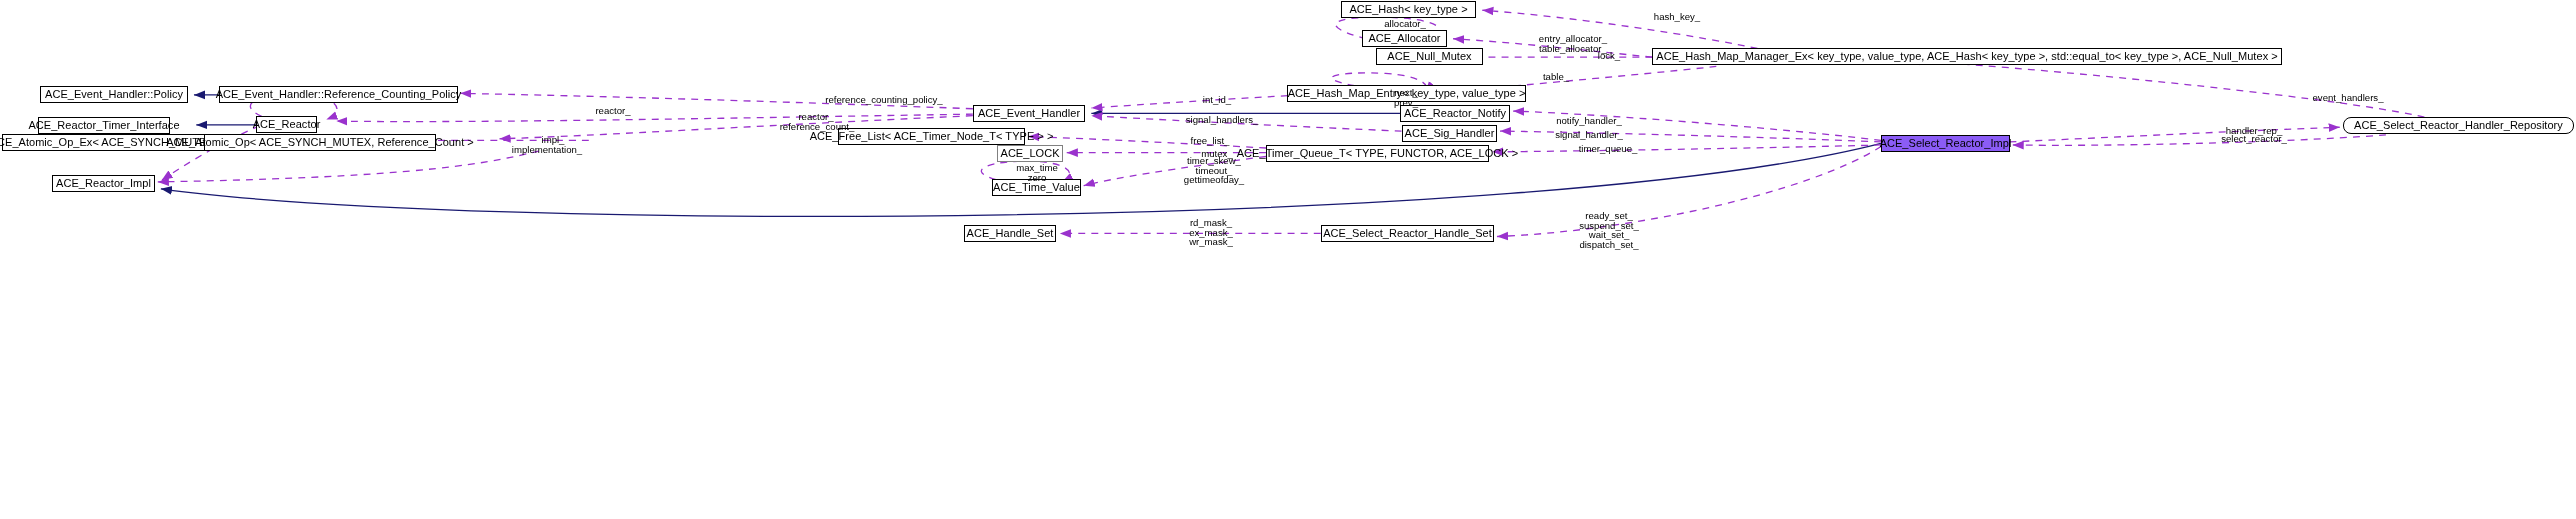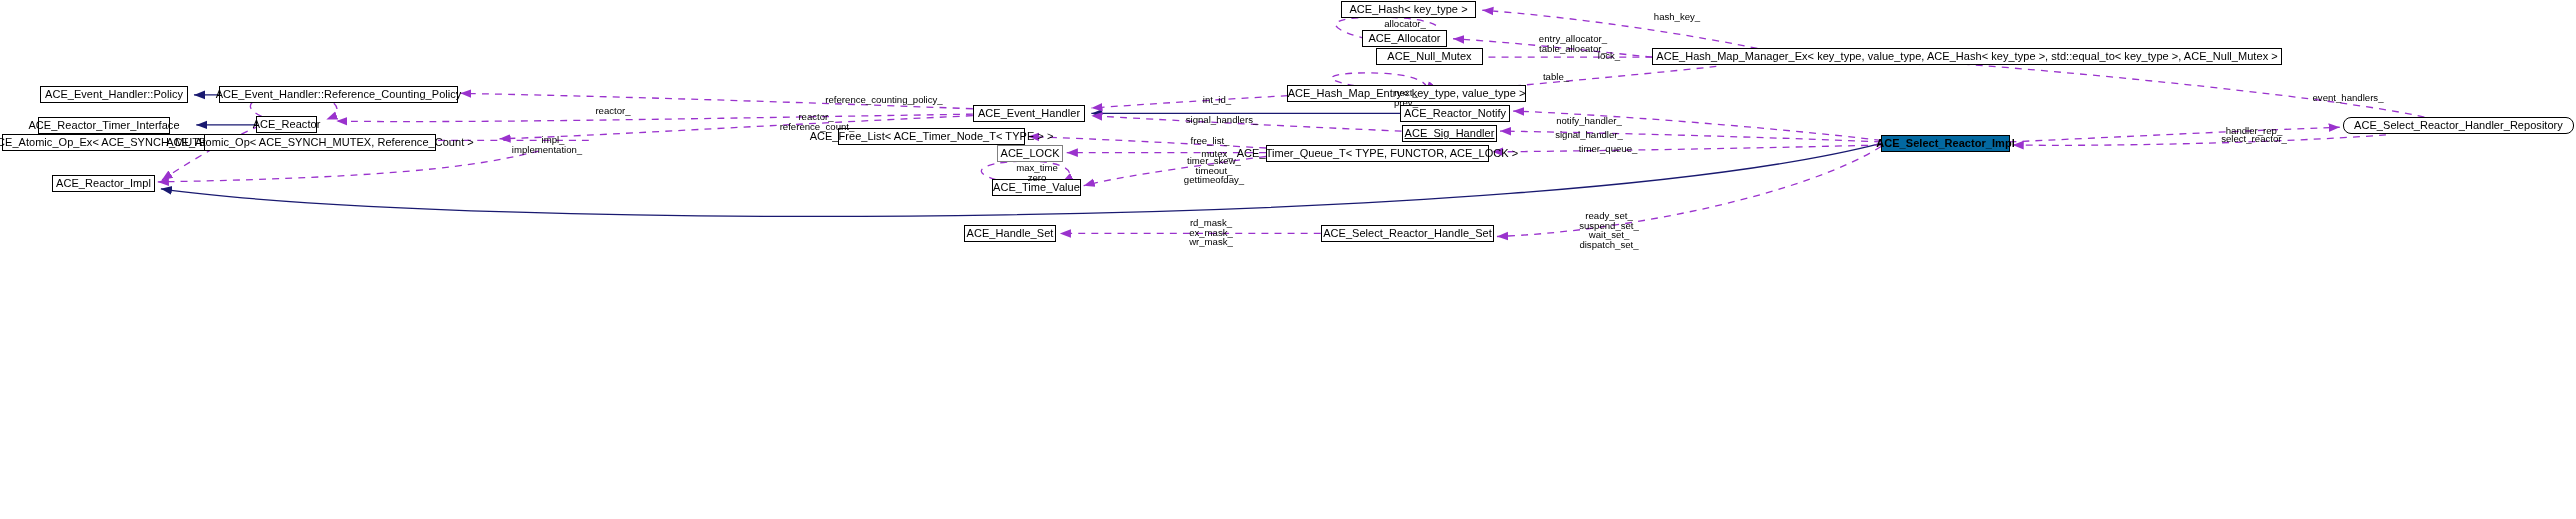--- a/index.html
+++ b/index.html
@@ -32,22 +32,21 @@
     line-height: 1;
     white-space: nowrap;
     display: flex;
     align-items: center;
     justify-content: center;
     padding: 0 5.4px;
     height: 17px;
     letter-spacing: 0.04px;
   }
   .node.highlight {
-    background: #0369a1;
-    font-weight: bold;
+    background: #8b5cf6;
   }
   .node.grayborder {
     border-color: #808080;
   }
   .edge-label {
     position: absolute;
     font-size: 9.6px;
     color: #000000;
     white-space: pre;
     line-height: 9.6px;
@@ -140,21 +139,21 @@
       <div class="node" style="left: 1362px; top: 30px; width: 85px;">ACE_Allocator</div>
       <div class="node" style="left: 1376px; top: 48px; width: 107px;">ACE_Null_Mutex</div>
       <div class="node" style="left: 1652px; top: 48px; width: 630px;">ACE_Hash_Map_Manager_Ex&lt; key_type, value_type, ACE_Hash&lt; key_type &gt;, std::equal_to&lt; key_type &gt;, ACE_Null_Mutex &gt;</div>
       <div class="node" style="left: 1287px; top: 85px; width: 239px;">ACE_Hash_Map_Entry&lt; key_type, value_type &gt;</div>
       <div class="node" style="left: 40px; top: 86px; width: 148px;">ACE_Event_Handler::Policy</div>
       <div class="node" style="left: 219px; top: 86px; width: 239px;">ACE_Event_Handler::Reference_Counting_Policy</div>
       <div class="node" style="left: 973px; top: 105px; width: 112px;">ACE_Event_Handler</div>
       <div class="node" style="left: 1400px; top: 105px; width: 110px;">ACE_Reactor_Notify</div>
       <div class="node" style="left: 38px; top: 117px; width: 132px;">ACE_Reactor_Timer_Interface</div>
       <div class="node" style="left: 256px; top: 116px; width: 61px;">ACE_Reactor</div>
-      <div class="node" style="left: 1402px; top: 125px; width: 95px; text-decoration: underline;">ACE_Sig_Handler</div>
+      <div class="node" style="left: 1402px; top: 125px; width: 95px;">ACE_Sig_Handler</div>
       <div class="node" style="left: 2343px; top: 117px; width: 231px; border-radius: 8px;">ACE_Select_Reactor_Handler_Repository</div>
       <div class="node" style="left: 1.5px; top: 134px; width: 303px;">ACE_Atomic_Op_Ex&lt; ACE_SYNCH_MUTEX, Reference_Count &gt;</div>
       <div class="node" style="left: 204px; top: 134px; width: 232px;">ACE_Atomic_Op&lt; ACE_SYNCH_MUTEX, Reference_Count &gt;</div>
       <div class="node" style="left: 838px; top: 128px; width: 187px;">ACE_Free_List&lt; ACE_Timer_Node_T&lt; TYPE &gt; &gt;</div>
       <div class="node highlight" style="left: 1881px; top: 135px; width: 129px;">ACE_Select_Reactor_Impl</div>
       <div class="node grayborder" style="left: 997px; top: 145px; width: 66px;">ACE_LOCK</div>
       <div class="node" style="left: 1266px; top: 145px; width: 223px;">ACE_Timer_Queue_T&lt; TYPE, FUNCTOR, ACE_LOCK &gt;</div>
       <div class="node" style="left: 992px; top: 179px; width: 89px;">ACE_Time_Value</div>
       <div class="node" style="left: 52px; top: 175px; width: 103px;">ACE_Reactor_Impl</div>
       <div class="node" style="left: 964px; top: 225px; width: 92px;">ACE_Handle_Set</div>

